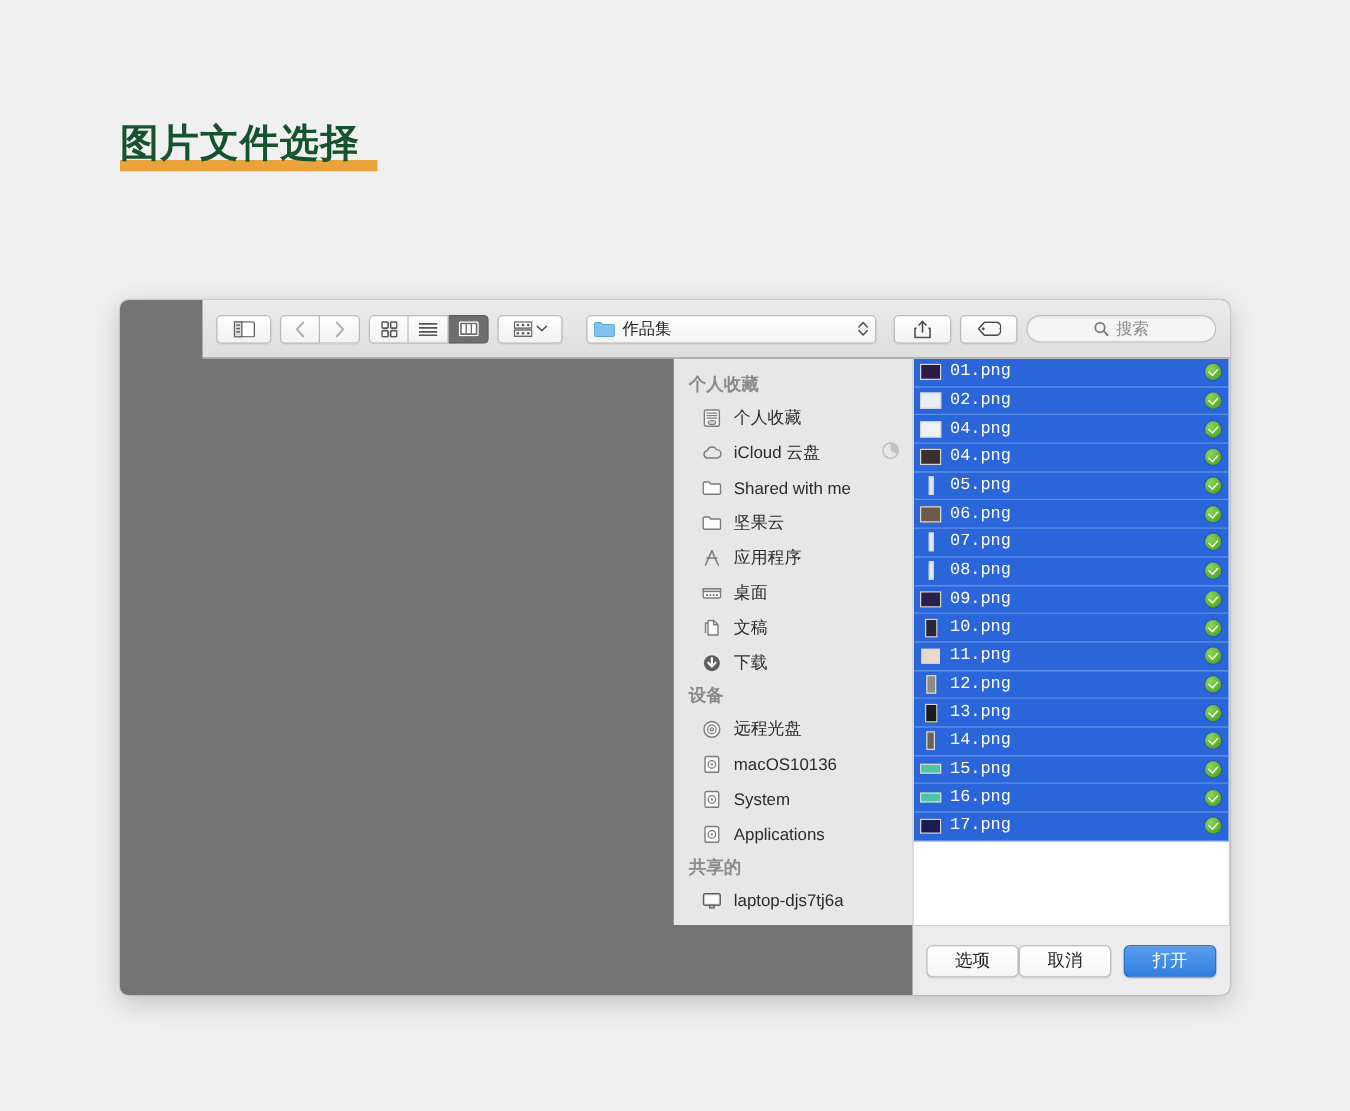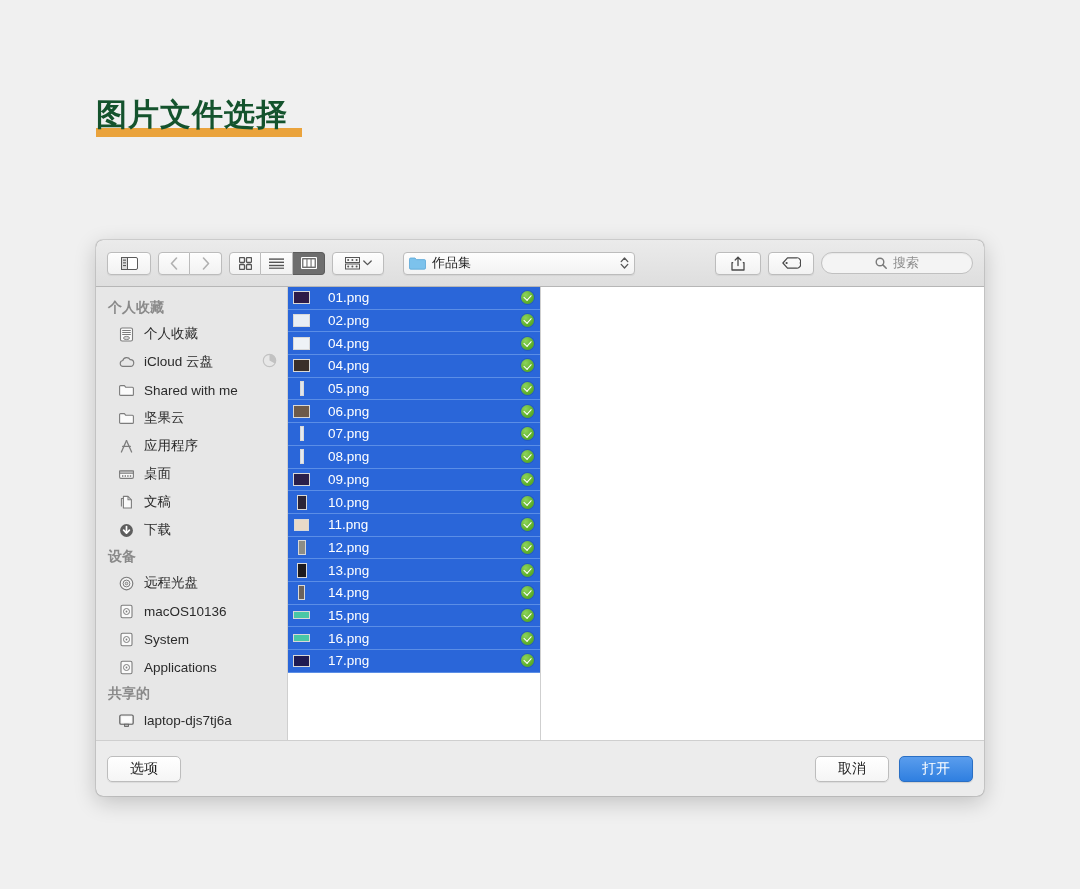--- a/index.html
+++ b/index.html
@@ -24,21 +24,21 @@
   }
 
   
   .dialog {
     position: absolute; left: 96px; top: 240px;
     width: 888px; height: 556px;
     background: #737373;
     border-radius: 7px;
     box-shadow: 0 6px 22px rgba(0,0,0,0.20), 0 0 0 1px rgba(0,0,0,0.10);
     overflow: hidden;
-    display: flex; flex-direction: column;
+    display: flex; flex-direction: column; align-items: flex-end;
   }
 
   
   .toolbar {
     height: 47px; min-height: 47px;
     background: linear-gradient(to bottom, #ebebeb, #dedede);
     border-bottom: 1px solid #b6b6b6;
     display: flex; align-items: center;
     padding: 0 11px; box-sizing: border-box;
     gap: 7px;
@@ -120,25 +120,26 @@
   
   .file-col {
     width: 252px; min-width: 252px;
     background: #ffffff;
     border-right: 1px solid #cfcfcf;
     overflow: hidden;
   }
   .file-row {
     height: 22.7px;
     display: flex; align-items: center;
-    padding: 0 6px 0 4px; gap: 17px;
+    padding: 0 6px 0 4px; gap: 6px;
     box-sizing: border-box;
     background: #2a66d9;
     border-bottom: 1px solid #5b8ee6;
     color: #ffffff;
+    font-family: Liberation Mono, monospace;
   }
   .thumb {
     width: 19px; height: 15px; flex: 0 0 19px;
     display: flex; align-items: center; justify-content: center;
   }
   .thumb .sh {
     border: 1px solid #d8d8d8;
     box-sizing: border-box;
     background: #ffffff;
   }
@@ -159,21 +160,21 @@
   }
 
   .preview-col { flex: 1; background: #ffffff; }
 
   
   .bottom-bar {
     height: 56px; min-height: 56px;
     background: #ececec;
     border-top: 1px solid #cfcfcf;
     display: flex; align-items: center;
-    padding: 0 11px; box-sizing: border-box; gap: 20px;
+    padding: 0 11px; box-sizing: border-box;
   }
   .btn {
     height: 26px; min-width: 74px;
     border-radius: 5px;
     font-size: 14px;
     display: flex; align-items: center; justify-content: center;
     padding: 0 14px; box-sizing: border-box;
   }
   .btn-plain {
     background: linear-gradient(to bottom,#ffffff,#f5f5f5);

